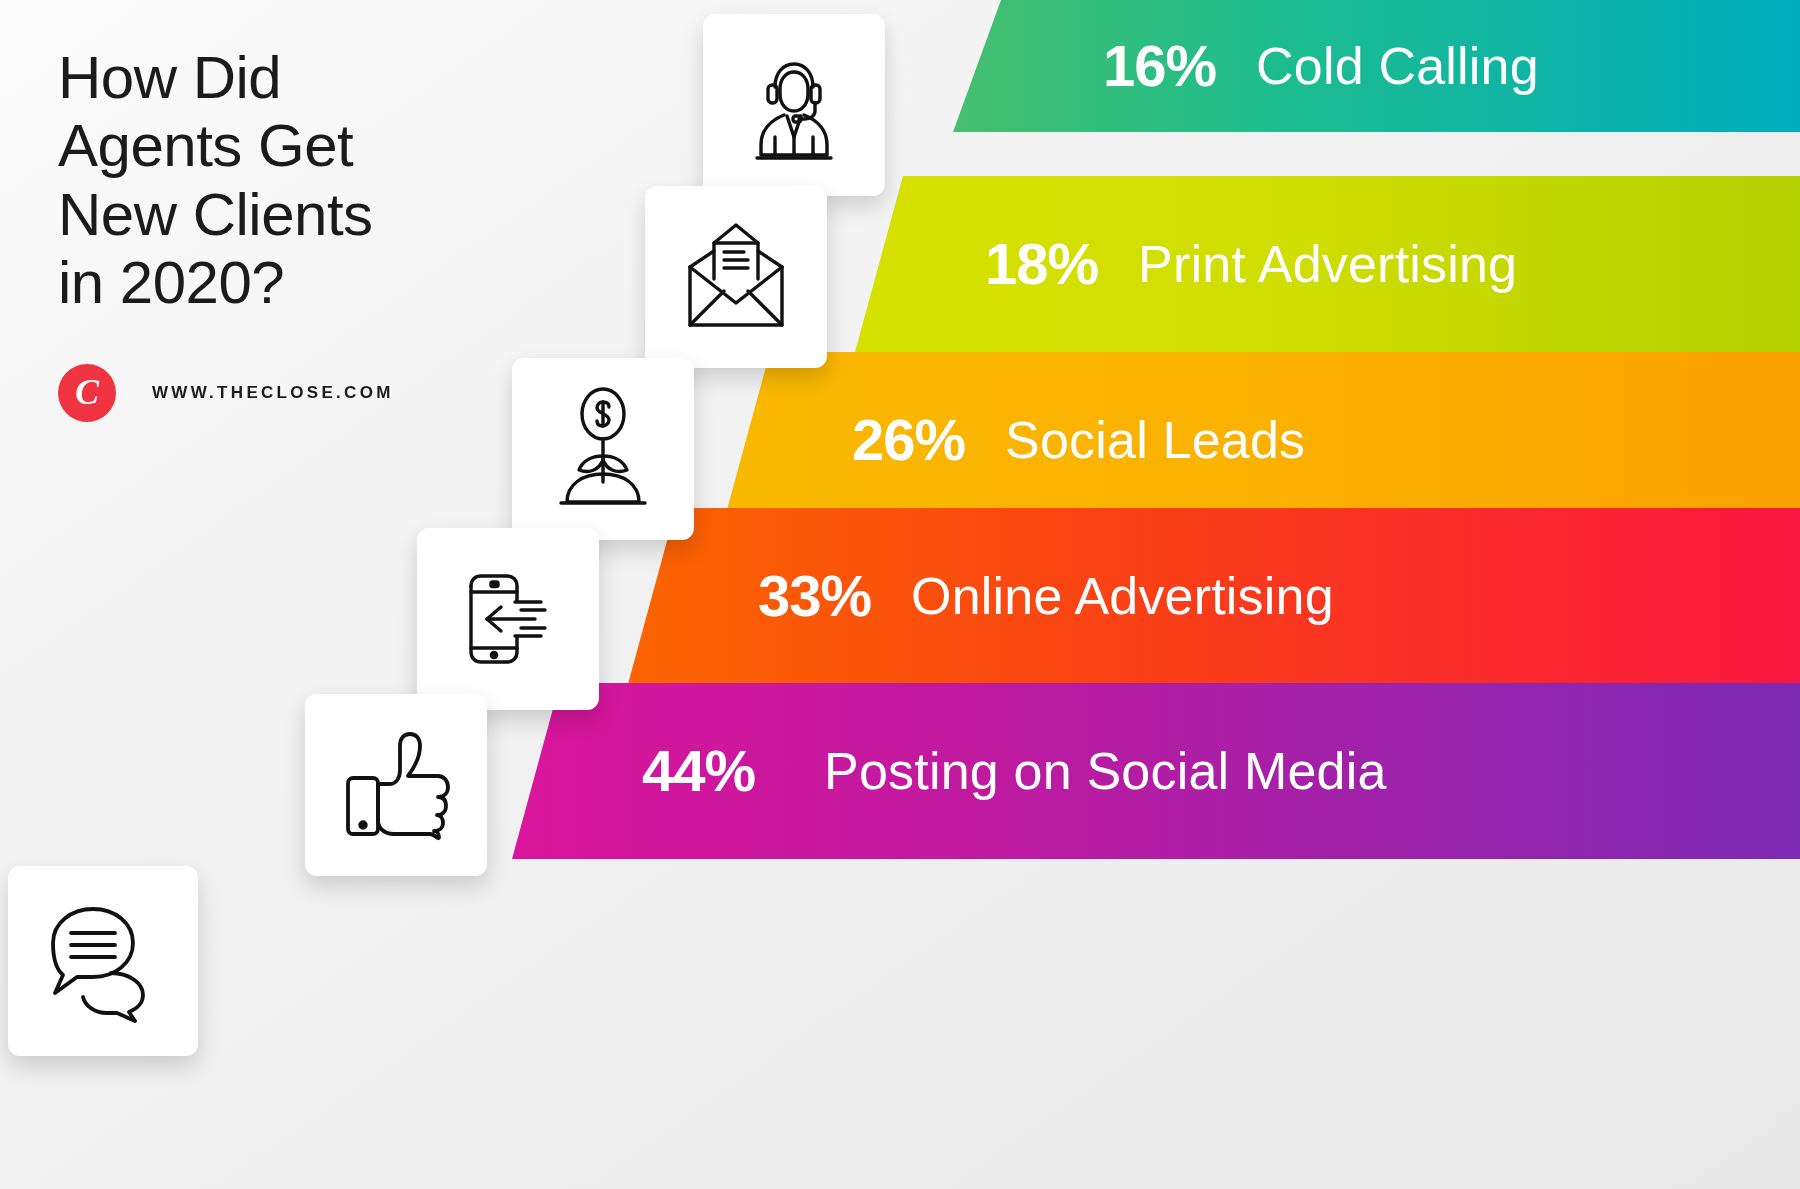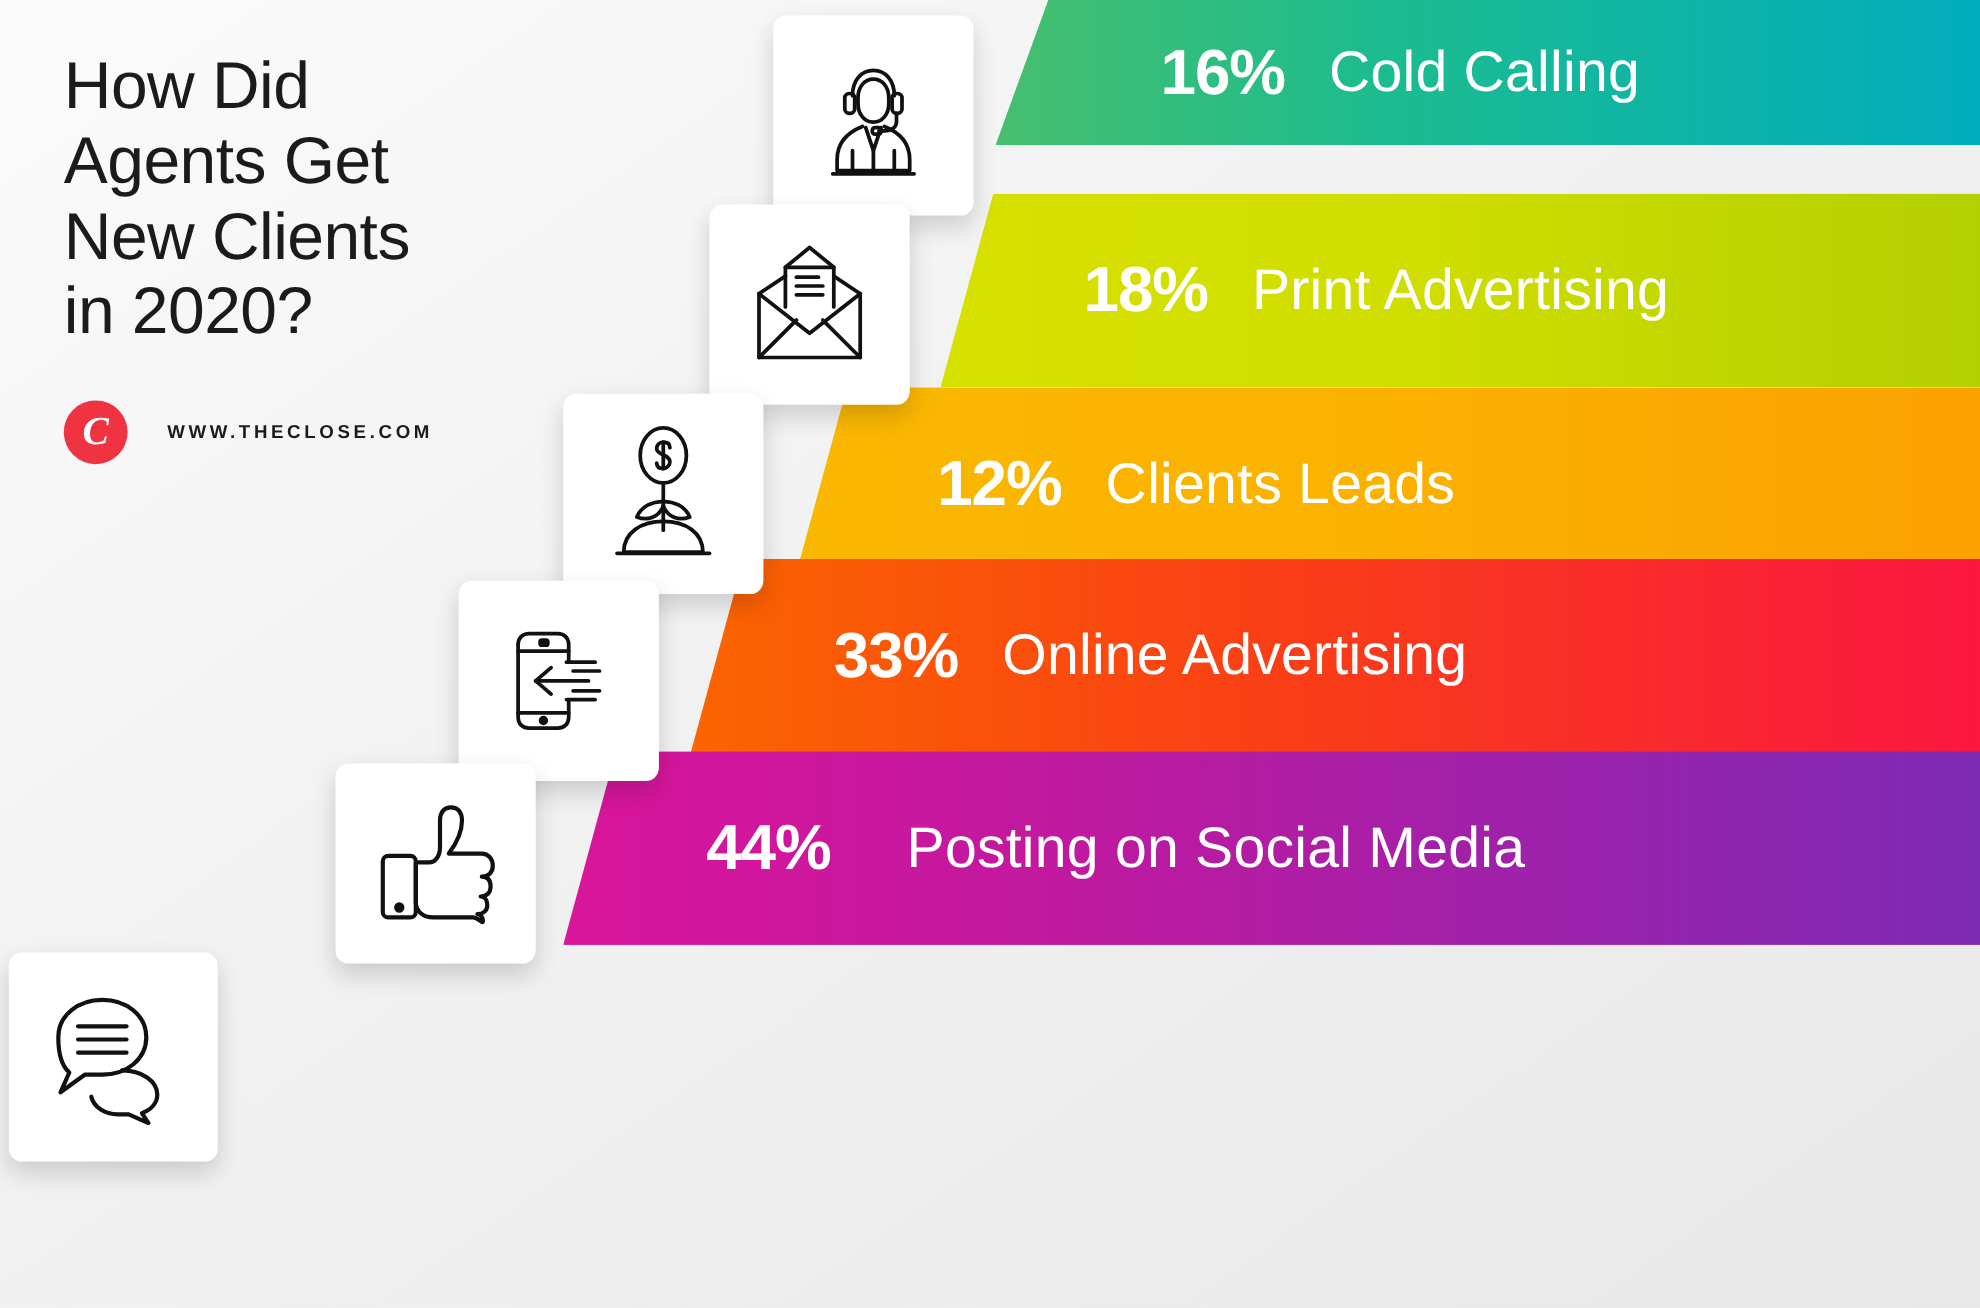--- a/index.html
+++ b/index.html
@@ -72,21 +72,21 @@
   
   .bar {
     position: absolute;
     right: 0;
     height: 170px;
     display: flex;
     align-items: center;
     color: #ffffff;
     z-index: 10;
   }
-  .bar-1 { top: 0px;   left: 905px;  height: 132px; background: linear-gradient(90deg, #46bf6e 0%, #1dbc8e 38%, #00adbd 100%); clip-path: polygon(48px 0, 100% 0, 100% 100%, 0 100%); }
+  .bar-1 { top: 0px;   left: 953px;  height: 132px; background: linear-gradient(90deg, #46bf6e 0%, #1dbc8e 38%, #00adbd 100%); clip-path: polygon(48px 0, 100% 0, 100% 100%, 0 100%); }
   .bar-2 { top: 176px; left: 855px;  height: 176px; background: linear-gradient(90deg, #d7e100 0%, #cfdd00 48%, #b3d000 100%); clip-path: polygon(48px 0, 100% 0, 100% 100%, 0 100%); }
   .bar-3 { top: 352px; left: 722px;  height: 176px; background: linear-gradient(90deg, #f9b800 0%, #fbb100 50%, #fba100 100%); clip-path: polygon(48px 0, 100% 0, 100% 100%, 0 100%); }
   .bar-4 { top: 508px; left: 628px;  height: 176px; background: linear-gradient(90deg, #fb6400 0%, #f93f16 45%, #fa1740 100%); clip-path: polygon(48px 0, 100% 0, 100% 100%, 0 100%); }
   .bar-5 { top: 683px; left: 512px;  height: 176px; background: linear-gradient(90deg, #d9159b 0%, #c0199f 35%, #7d2ab4 100%); clip-path: polygon(48px 0, 100% 0, 100% 100%, 0 100%); }
   .bar-6 { top: 860px; left: 178px;  height: 329px; background: linear-gradient(90deg, #00a3e5 0%, #00a0e3 60%, #0d96dd 100%); clip-path: polygon(96px 0, 100% 0, 100% 100%, 0 100%); }
 
   .bar-inner {
     display: flex;
     align-items: center;
     height: 100%;
@@ -162,22 +162,22 @@
 
   <div class="bar bar-2">
     <div class="bar-inner">
       <span class="bar-pct">18%</span>
       <span class="bar-label">Print Advertising</span>
     </div>
   </div>
 
   <div class="bar bar-3">
     <div class="bar-inner">
-      <span class="bar-pct">12%</span>
-      <span class="bar-label">Clients Leads</span>
+      <span class="bar-pct">26%</span>
+      <span class="bar-label">Social Leads</span>
     </div>
   </div>
 
   <div class="bar bar-4">
     <div class="bar-inner">
       <span class="bar-pct">33%</span>
       <span class="bar-label">Online Advertising</span>
     </div>
   </div>
 

